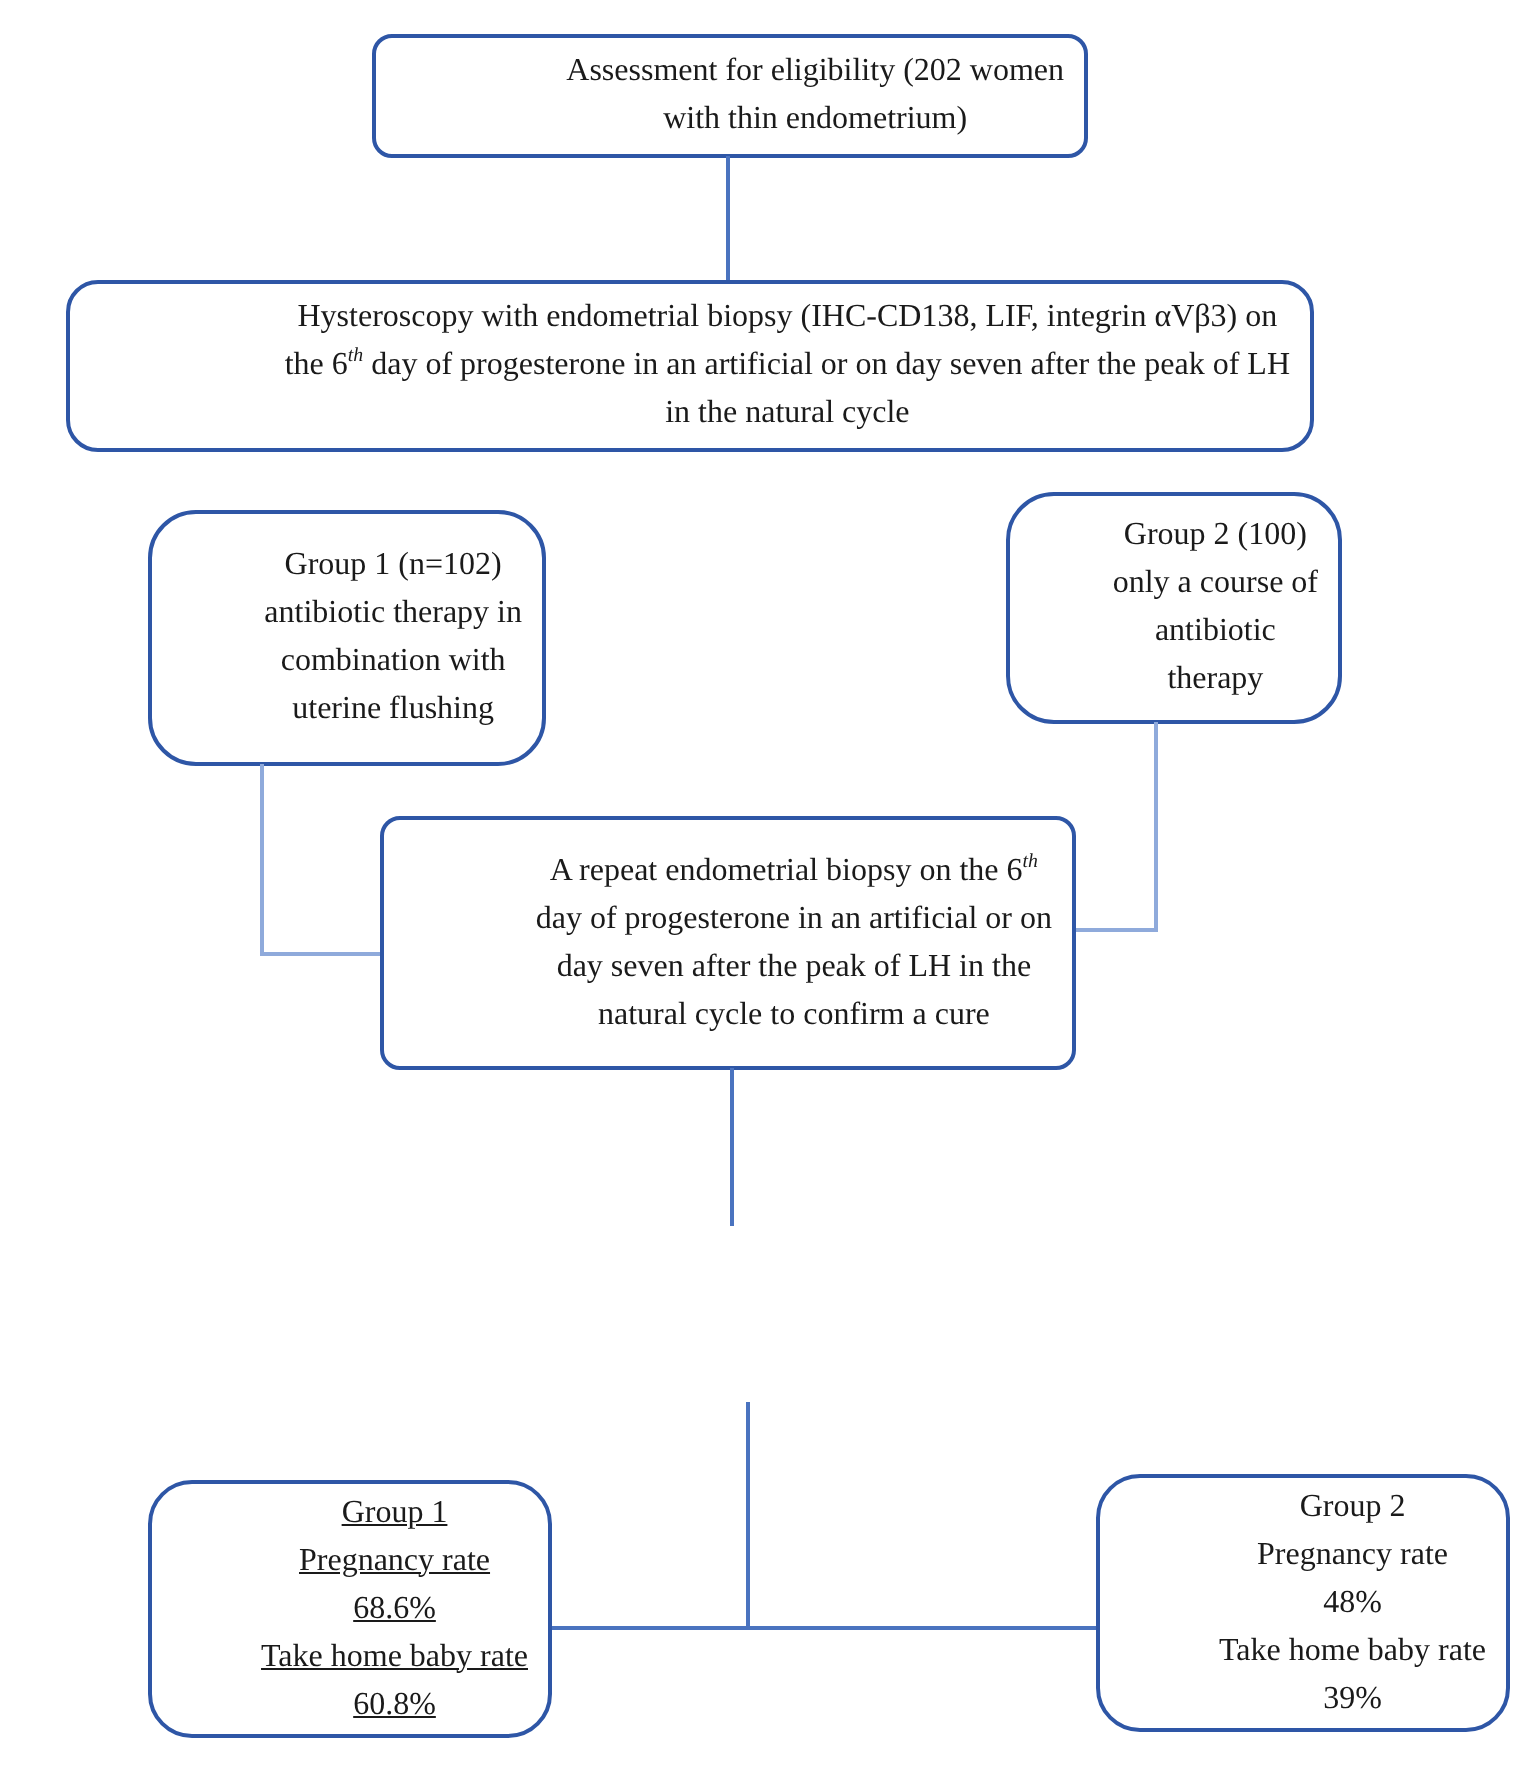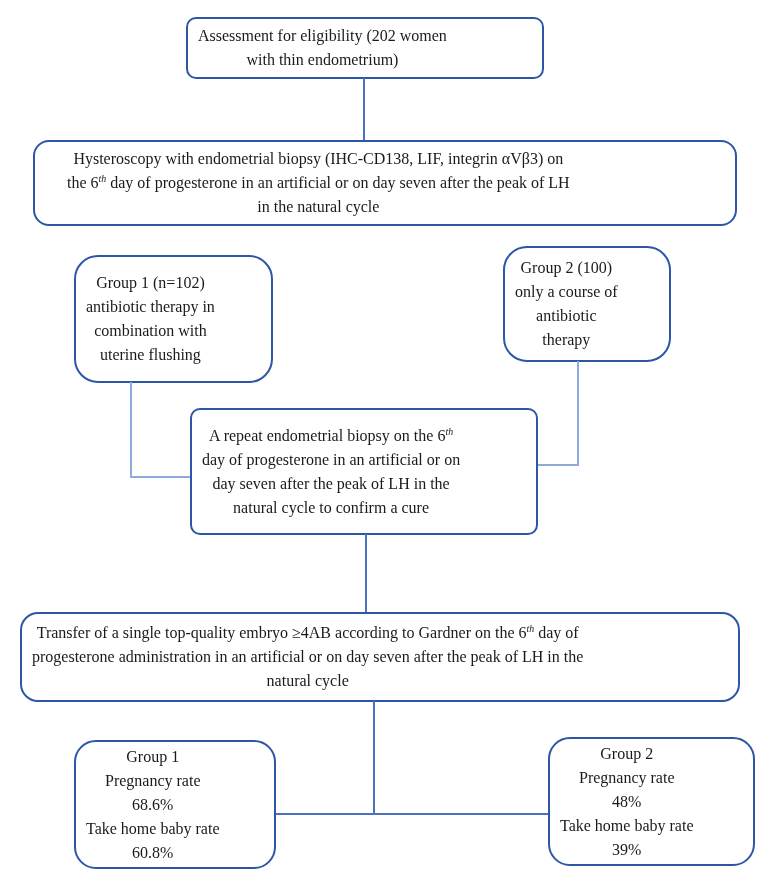--- a/index.html
+++ b/index.html
@@ -15,44 +15,44 @@
     width:766px;height:886px;
     background:var(--background);
     font-family:"Liberation Serif","DejaVu Serif",serif;
     color:var(--text);
     overflow:hidden;
   }
   .box{
     position:absolute;
     border:2px solid var(--box-border);
     background:#ffffff;
-    display:flex;align-items:center;justify-content:flex-start;
+    display:flex;align-items:center;justify-content:flex-end;
     text-align:center;
     box-sizing:border-box;
     padding:4px 10px;
   }
   .box-text{
     font-size:16px;
     line-height:1.5;
   }
   .box-text sup{font-size:0.62em;line-height:0;vertical-align:super;font-style:italic;}
   .line{position:absolute;}
   .v{width:2px;}
   .h{height:2px;}
   .spine{background:var(--connector);}
   .elbow{background:var(--connector-light);}
 
   
   #box-eligibility      {left:186px;top:17px; width:358px;height:62px; border-radius:10px;}
-  #box-hysteroscopy     {left:33px; top:140px;width:704px;height:86px; border-radius:16px;padding-left:32px;}
+  #box-hysteroscopy     {left:33px; top:140px;width:624px;height:86px; border-radius:16px;padding-left:32px;}
   #box-group1-treatment {left:34px; top:255px;width:199px;height:128px;border-radius:24px;margin-left:40px;}
   #box-group2-treatment {left:503px;top:246px;width:168px;height:116px;border-radius:24px;}
   #box-repeat-biopsy    {left:190px;top:408px;width:348px;height:127px;border-radius:10px;}
   #box-embryo-transfer  {left:20px; top:612px;width:720px;height:90px; border-radius:18px;}
-  #box-group1-outcomes  {left:74px; top:740px;width:202px;height:129px;border-radius:22px;}
+  #box-group1-outcomes  {left:74px; top:740px;width:202px;height:129px;border-radius:22px;text-decoration:underline;}
   #box-group2-outcomes  {left:548px;top:737px;width:207px;height:129px;border-radius:22px;}
 
   
   #conn-eligibility-hysteroscopy {left:363px;top:78px; height:63px;}
   #conn-group1-v                 {left:130px;top:382px;height:96px;}
   #conn-group1-h                 {left:130px;top:476px;width:61px;}
   #conn-group2-v                 {left:577px;top:361px;height:105px;}
   #conn-group2-h                 {left:538px;top:464px;width:41px;}
   #conn-biopsy-transfer          {left:365px;top:534px;height:79px;}
   #conn-transfer-drop            {left:373px;top:701px;height:114px;}
@@ -85,23 +85,20 @@
   <div class="line h elbow" id="conn-group1-h"></div>
   <div class="line v elbow" id="conn-group2-v"></div>
   <div class="line h elbow" id="conn-group2-h"></div>
 
   <div class="box" id="box-repeat-biopsy">
     <div class="box-text">A repeat endometrial biopsy on the 6<sup>th</sup><br>day of progesterone in an artificial or on<br>day seven after the peak of LH in the<br>natural cycle to confirm a cure</div>
   </div>
 
   <div class="line v spine" id="conn-biopsy-transfer"></div>
 
-  <div class="box" id="box-embryo-transfer">
-    <div class="box-text">Transfer of a single top-quality embryo ≥4AB according to Gardner on the 6<sup>th</sup> day of<br>progesterone administration in an artificial or on day seven after the peak of LH in the<br>natural cycle</div>
-  </div>
 
   <div class="line v spine" id="conn-transfer-drop"></div>
   <div class="line h spine" id="conn-outcomes-h"></div>
 
   <div class="box" id="box-group1-outcomes">
     <div class="box-text">Group 1<br>Pregnancy rate<br>68.6%<br>Take home baby rate<br>60.8%</div>
   </div>
 
   <div class="box" id="box-group2-outcomes">
     <div class="box-text">Group 2<br>Pregnancy rate<br>48%<br>Take home baby rate<br>39%</div>

